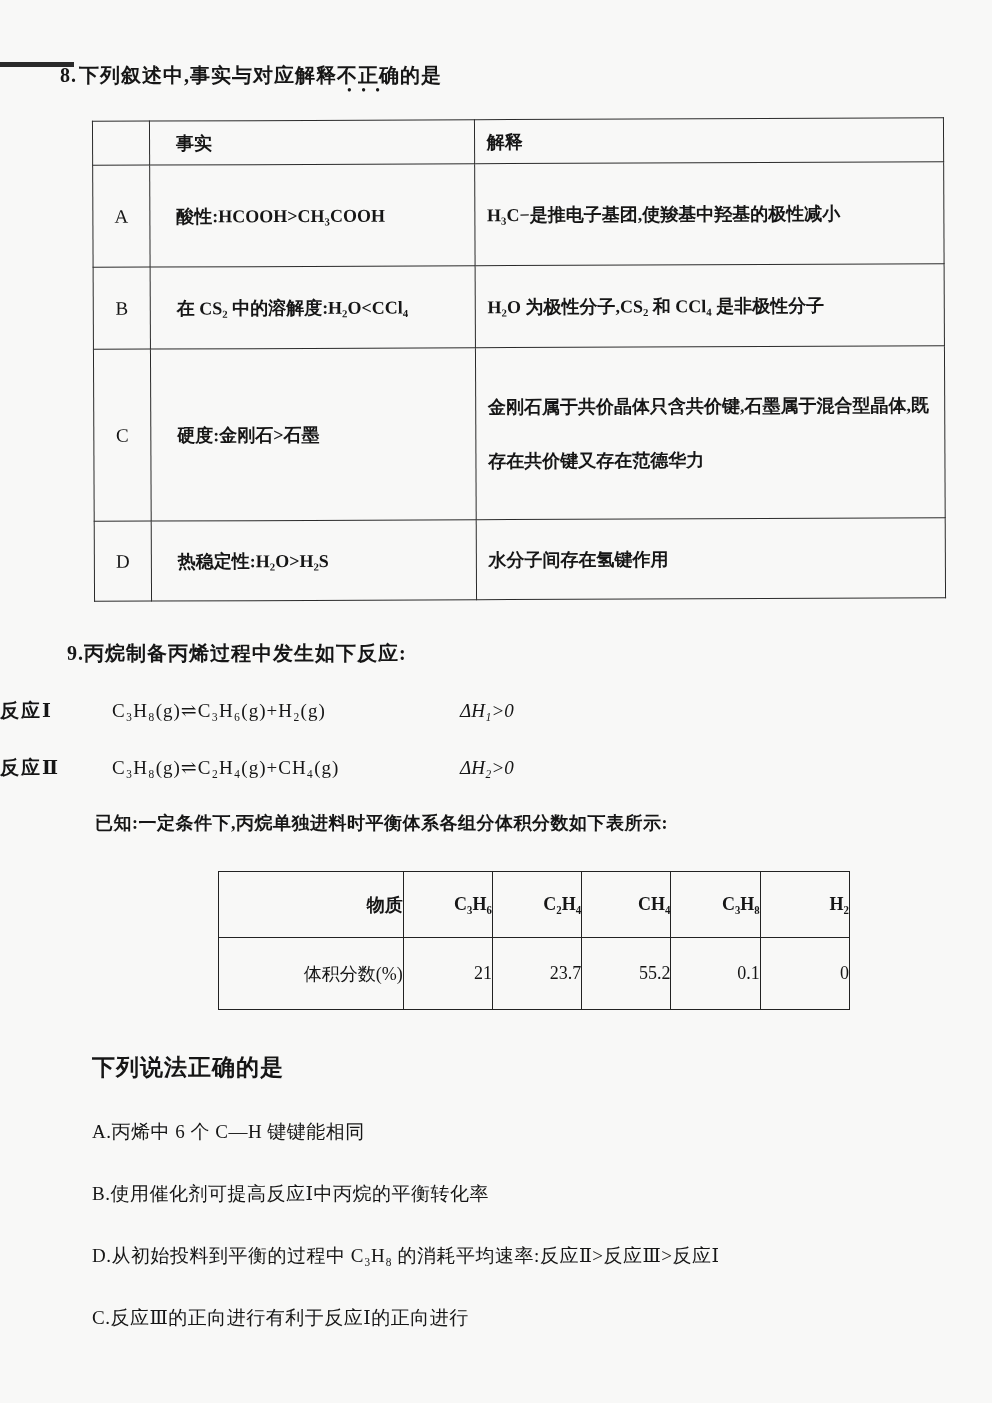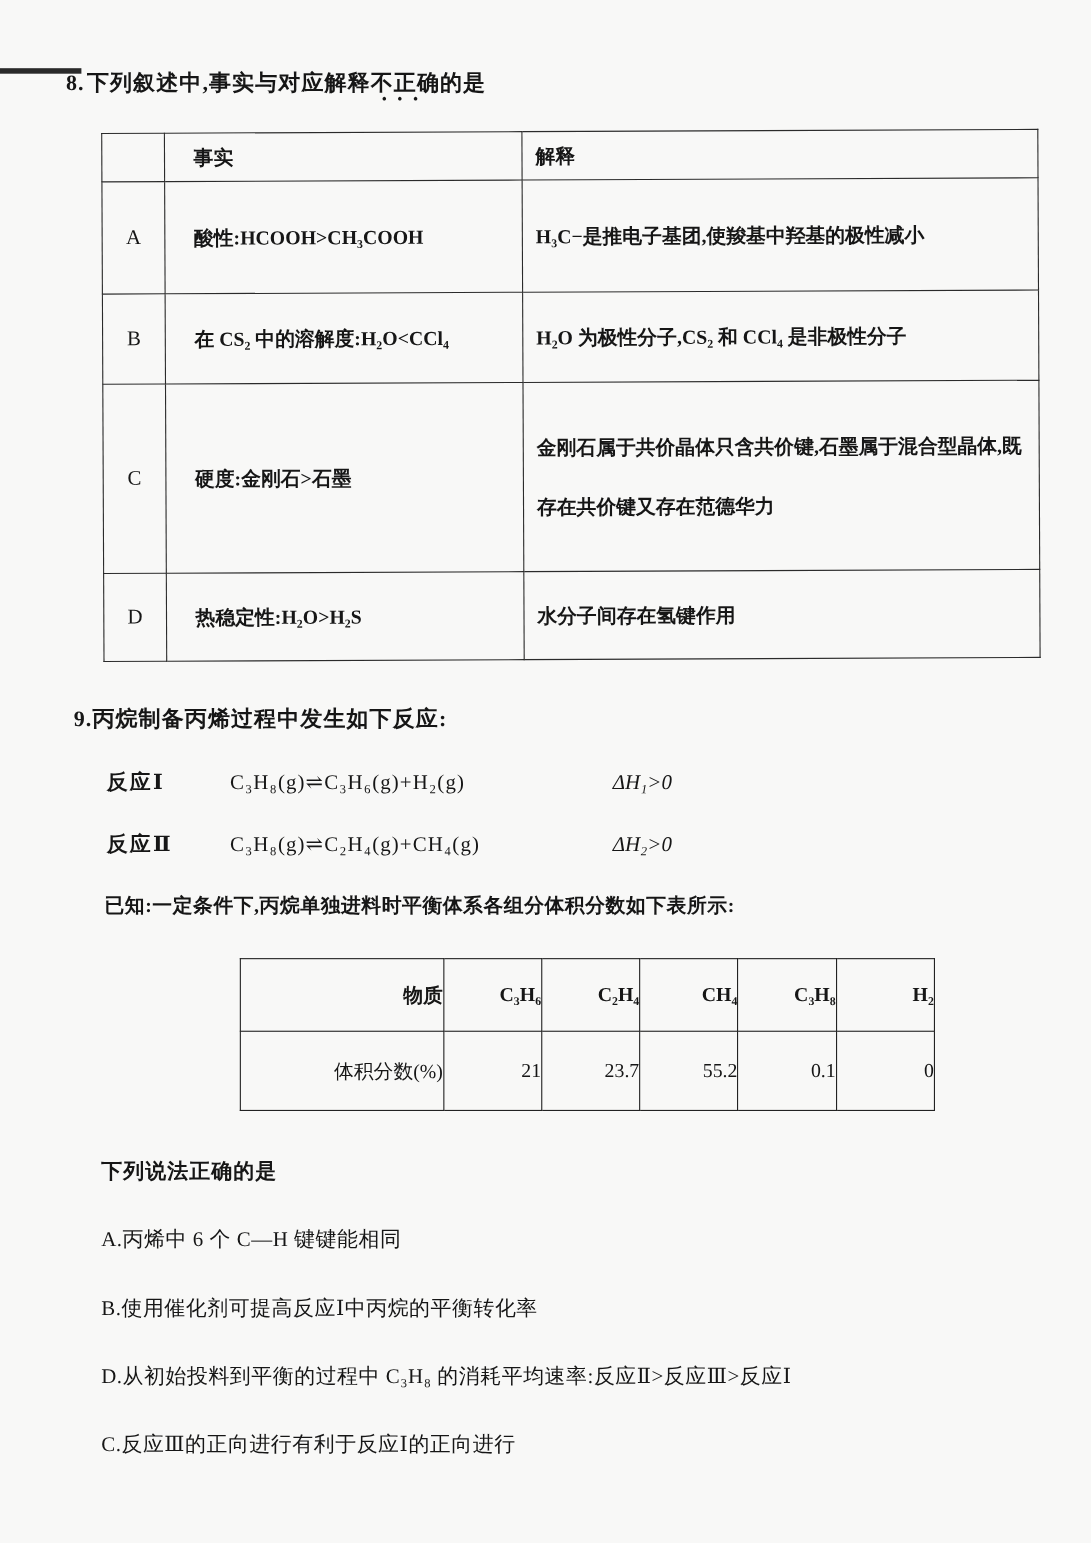--- a/index.html
+++ b/index.html
@@ -52,21 +52,21 @@
   table.t1 .row-c .col-expl { line-height: 3.0; padding-right: 8px; }
   table.t1 .row-d td { height: 80px; }
 
   
   .q9-head {
     margin: 40px 0 0 67px;
     font-size: 20px; font-weight: 700; letter-spacing: 1px;
   }
   .reaction {
     display: flex; align-items: baseline;
-    margin-left: 97px; margin-top: 31px;
+    margin-top: 31px;
     font-size: 19px;
   }
   .reaction .r-label { width: 112px; font-weight: 600; letter-spacing: 2px; }
   .reaction .r-eq { width: 348px; letter-spacing: 1px; }
   .reaction .r-dh { font-style: italic; }
   .known {
     margin: 30px 0 0 95px;
     font-size: 18px; font-weight: 600; letter-spacing: 0.5px;
   }
 
@@ -78,21 +78,21 @@
     text-align: right;
   }
   table.t2 th, table.t2 td { border: 1.8px solid #222; font-weight: 600; }
   table.t2 th { height: 66px; }
   table.t2 td { height: 72px; font-weight: 500; padding-left: 40px; }
   table.t2 .c-name { width: 182px; }
   table.t2 .c-val  { width: 88px; }
 
   .q9-question {
     margin: 42px 0 0 92px;
-    font-size: 19px; font-weight: 600; letter-spacing: 1px;
+    font-size: 23px; font-weight: 600; letter-spacing: 1px;
   }
   .option {
     margin: 36px 0 0 92px;
     font-size: 19px; font-weight: 500; letter-spacing: 0.5px;
   }
 </style>
 </head>
 <body>
 
 <div class="page">

